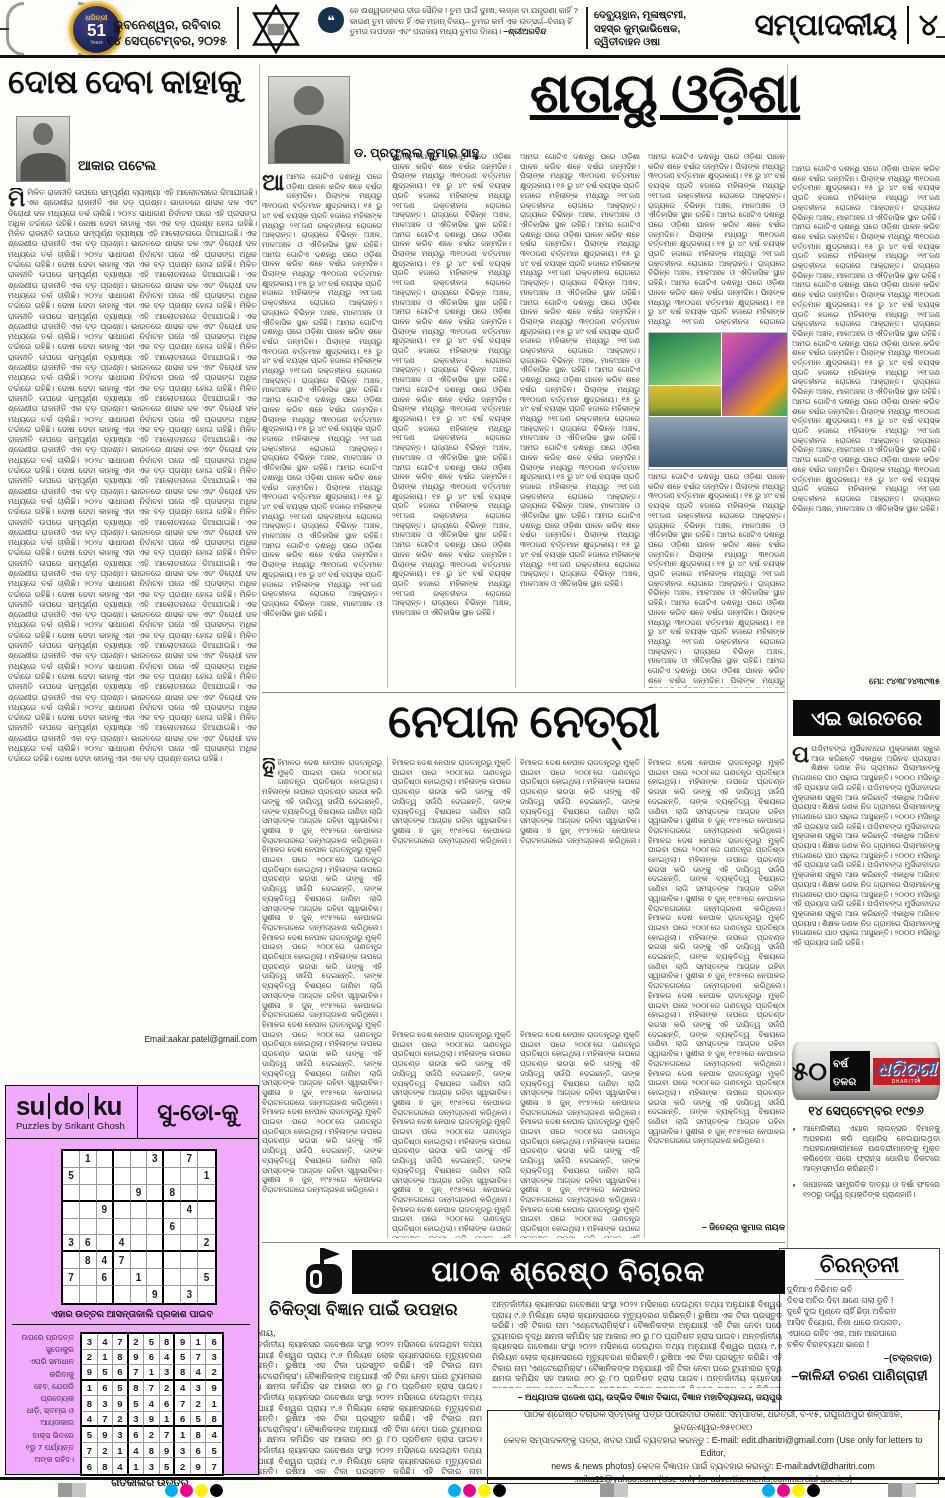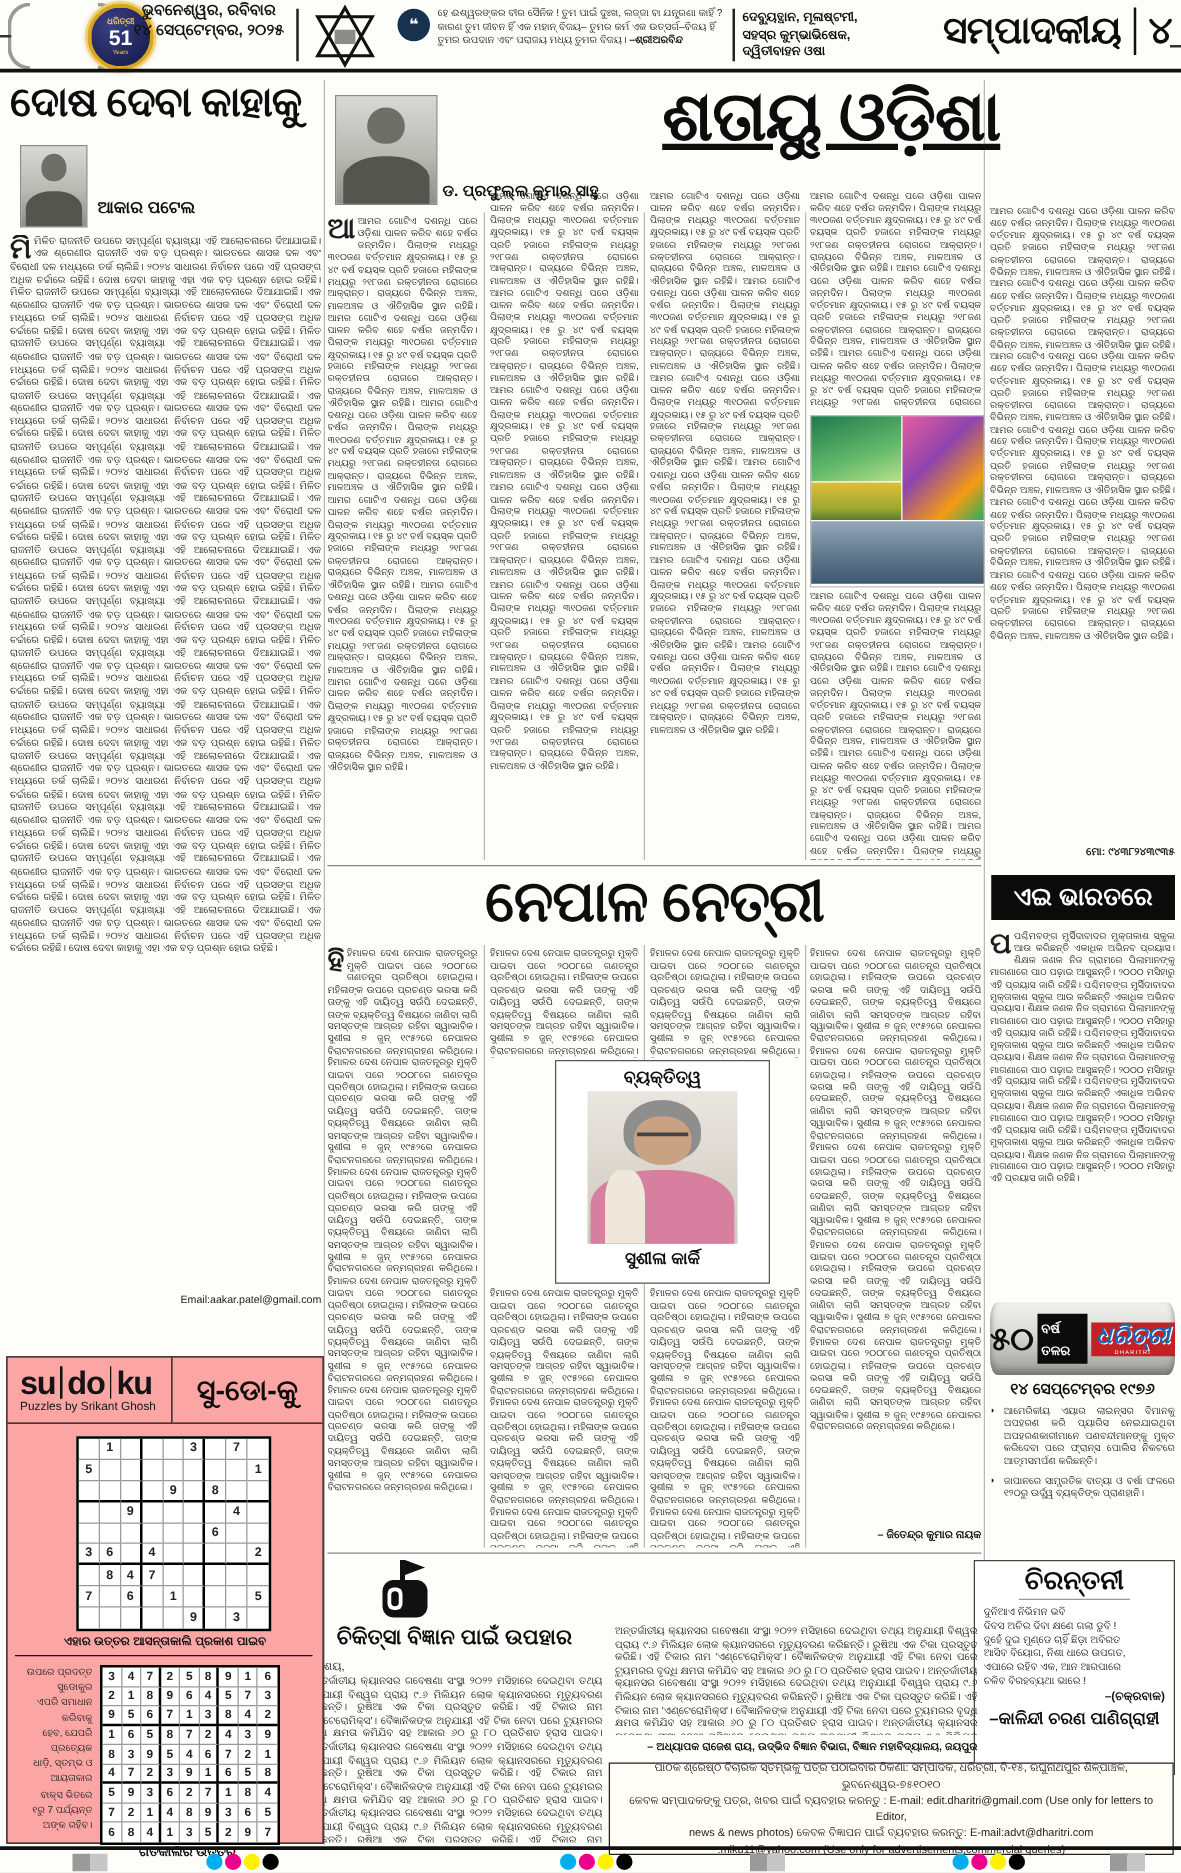--- a/index.html
+++ b/index.html
@@ -59,21 +59,21 @@
 <div class="page">
 
   <div class="abs" style="left:0;top:0;width:945px;height:57px;">
     <span class="badge-arc" style="left:6px;border-right:none;border-radius:24px 0 0 24px;"></span>
     <span class="badge-arc" style="left:78px;border-left:none;border-radius:0 24px 24px 0;"></span>
     <div class="badge-circle" style="left:27px;top:3px;">
       <div class="bn">ଧରିତ୍ରୀ</div>
       <div class="by">51</div>
       <div class="bl">Years</div>
     </div>
-    <div class="abs" style="left:104px;top:0;width:126px;text-align:center;font-weight:bold;font-size:12.5px;line-height:16px;">
+    <div class="abs" style="left:104px;top:17px;width:126px;text-align:center;font-weight:bold;font-size:12.5px;line-height:16px;">
       <div>ଭୁବନେଶ୍ୱର, ରବିବାର</div>
       <div>୧୪ ସେପ୍ଟେମ୍ବର, ୨୦୨୫</div>
     </div>
     <div class="abs" style="left:237px;top:7px;width:1.5px;height:42px;background:#222;"></div>
     <svg class="abs" style="left:248px;top:3px;" width="56" height="52" viewBox="0 0 50 50">
       <polygon points="25,3 46,40 4,40" fill="none" stroke="#111" stroke-width="2.4"></polygon>
       <polygon points="25,47 46,10 4,10" fill="none" stroke="#111" stroke-width="2.4"></polygon>
       <rect x="17" y="20" width="16" height="11" fill="#8d8d88"></rect>
     </svg>
     <div class="quote-ic abs" style="left:318px;top:7px;">❝</div>
@@ -154,31 +154,20 @@
     <span class="dropcap">ହି</span>
     <span>ହିମାଳର ଦେଶ ନେପାଳ ରାଜତନ୍ତ୍ରରୁ ମୁକ୍ତି ପାଇବା ପରେ ୨୦୦୮ରେ ଗଣତନ୍ତ୍ର ପ୍ରତିଷ୍ଠା ହୋଇଥିଲା। ମହିଳାଙ୍କ ଉପରେ ପ୍ରଚଣ୍ଡ ଭରସା କରି ତାଙ୍କୁ ଏହି ଦାୟିତ୍ୱ ସଉଁପି ଦେଇଛନ୍ତି, ତାଙ୍କ ବ୍ୟକ୍ତିତ୍ୱ ବିଷୟରେ ଜାଣିବା ଲାଗି ସମସ୍ତଙ୍କ ଆଗ୍ରହ ରହିବା ସ୍ୱାଭାବିକ। ସୁଶୀଳା ୭ ଜୁନ୍ ୧୯୫୨ରେ ନେପାଳର ବିରାଟନଗରରେ ଜନ୍ମଗ୍ରହଣ କରିଥିଲେ। ହିମାଳର ଦେଶ ନେପାଳ ରାଜତନ୍ତ୍ରରୁ ମୁକ୍ତି ପାଇବା ପରେ ୨୦୦୮ରେ ଗଣତନ୍ତ୍ର ପ୍ରତିଷ୍ଠା ହୋଇଥିଲା। ମହିଳାଙ୍କ ଉପରେ ପ୍ରଚଣ୍ଡ ଭରସା କରି ତାଙ୍କୁ ଏହି ଦାୟିତ୍ୱ ସଉଁପି ଦେଇଛନ୍ତି, ତାଙ୍କ ବ୍ୟକ୍ତିତ୍ୱ ବିଷୟରେ ଜାଣିବା ଲାଗି ସମସ୍ତଙ୍କ ଆଗ୍ରହ ରହିବା ସ୍ୱାଭାବିକ। ସୁଶୀଳା ୭ ଜୁନ୍ ୧୯୫୨ରେ ନେପାଳର ବିରାଟନଗରରେ ଜନ୍ମଗ୍ରହଣ କରିଥିଲେ। ହିମାଳର ଦେଶ ନେପାଳ ରାଜତନ୍ତ୍ରରୁ ମୁକ୍ତି ପାଇବା ପରେ ୨୦୦୮ରେ ଗଣତନ୍ତ୍ର ପ୍ରତିଷ୍ଠା ହୋଇଥିଲା। ମହିଳାଙ୍କ ଉପରେ ପ୍ରଚଣ୍ଡ ଭରସା କରି ତାଙ୍କୁ ଏହି ଦାୟିତ୍ୱ ସଉଁପି ଦେଇଛନ୍ତି, ତାଙ୍କ ବ୍ୟକ୍ତିତ୍ୱ ବିଷୟରେ ଜାଣିବା ଲାଗି ସମସ୍ତଙ୍କ ଆଗ୍ରହ ରହିବା ସ୍ୱାଭାବିକ। ସୁଶୀଳା ୭ ଜୁନ୍ ୧୯୫୨ରେ ନେପାଳର ବିରାଟନଗରରେ ଜନ୍ମଗ୍ରହଣ କରିଥିଲେ। ହିମାଳର ଦେଶ ନେପାଳ ରାଜତନ୍ତ୍ରରୁ ମୁକ୍ତି ପାଇବା ପରେ ୨୦୦୮ରେ ଗଣତନ୍ତ୍ର ପ୍ରତିଷ୍ଠା ହୋଇଥିଲା। ମହିଳାଙ୍କ ଉପରେ ପ୍ରଚଣ୍ଡ ଭରସା କରି ତାଙ୍କୁ ଏହି ଦାୟିତ୍ୱ ସଉଁପି ଦେଇଛନ୍ତି, ତାଙ୍କ ବ୍ୟକ୍ତିତ୍ୱ ବିଷୟରେ ଜାଣିବା ଲାଗି ସମସ୍ତଙ୍କ ଆଗ୍ରହ ରହିବା ସ୍ୱାଭାବିକ। ସୁଶୀଳା ୭ ଜୁନ୍ ୧୯୫୨ରେ ନେପାଳର ବିରାଟନଗରରେ ଜନ୍ମଗ୍ରହଣ କରିଥିଲେ। ହିମାଳର ଦେଶ ନେପାଳ ରାଜତନ୍ତ୍ରରୁ ମୁକ୍ତି ପାଇବା ପରେ ୨୦୦୮ରେ ଗଣତନ୍ତ୍ର ପ୍ରତିଷ୍ଠା ହୋଇଥିଲା। ମହିଳାଙ୍କ ଉପରେ ପ୍ରଚଣ୍ଡ ଭରସା କରି ତାଙ୍କୁ ଏହି ଦାୟିତ୍ୱ ସଉଁପି ଦେଇଛନ୍ତି, ତାଙ୍କ ବ୍ୟକ୍ତିତ୍ୱ ବିଷୟରେ ଜାଣିବା ଲାଗି ସମସ୍ତଙ୍କ ଆଗ୍ରହ ରହିବା ସ୍ୱାଭାବିକ। ସୁଶୀଳା ୭ ଜୁନ୍ ୧୯୫୨ରେ ନେପାଳର ବିରାଟନଗରରେ ଜନ୍ମଗ୍ରହଣ କରିଥିଲେ।</span>
   </div>
   <div class="abs body-col" style="left:392px;top:758px;width:119px;height:88px;">
     <span>ହିମାଳର ଦେଶ ନେପାଳ ରାଜତନ୍ତ୍ରରୁ ମୁକ୍ତି ପାଇବା ପରେ ୨୦୦୮ରେ ଗଣତନ୍ତ୍ର ପ୍ରତିଷ୍ଠା ହୋଇଥିଲା। ମହିଳାଙ୍କ ଉପରେ ପ୍ରଚଣ୍ଡ ଭରସା କରି ତାଙ୍କୁ ଏହି ଦାୟିତ୍ୱ ସଉଁପି ଦେଇଛନ୍ତି, ତାଙ୍କ ବ୍ୟକ୍ତିତ୍ୱ ବିଷୟରେ ଜାଣିବା ଲାଗି ସମସ୍ତଙ୍କ ଆଗ୍ରହ ରହିବା ସ୍ୱାଭାବିକ। ସୁଶୀଳା ୭ ଜୁନ୍ ୧୯୫୨ରେ ନେପାଳର ବିରାଟନଗରରେ ଜନ୍ମଗ୍ରହଣ କରିଥିଲେ। ହିମାଳର ଦେଶ ନେପାଳ ରାଜତନ୍ତ୍ରରୁ ମୁକ୍ତି ପାଇବା ପରେ ୨୦୦୮ରେ ଗଣତନ୍ତ୍ର ପ୍ରତିଷ୍ଠା ହୋଇଥିଲା। ମହିଳାଙ୍କ ଉପରେ ପ୍ରଚଣ୍ଡ ଭରସା କରି ତାଙ୍କୁ ଏହି ଦାୟିତ୍ୱ ସଉଁପି ଦେଇଛନ୍ତି, ତାଙ୍କ ବ୍ୟକ୍ତିତ୍ୱ ବିଷୟରେ ଜାଣିବା ଲାଗି ସମସ୍ତଙ୍କ ଆଗ୍ରହ ରହିବା ସ୍ୱାଭାବିକ। ସୁଶୀଳା ୭ ଜୁନ୍ ୧୯୫୨ରେ ନେପାଳର ବିରାଟନଗରରେ ଜନ୍ମଗ୍ରହଣ କରିଥିଲେ।</span>
   </div>
   <div class="abs body-col" style="left:520px;top:758px;width:120px;height:88px;">
     <span>ହିମାଳର ଦେଶ ନେପାଳ ରାଜତନ୍ତ୍ରରୁ ମୁକ୍ତି ପାଇବା ପରେ ୨୦୦୮ରେ ଗଣତନ୍ତ୍ର ପ୍ରତିଷ୍ଠା ହୋଇଥିଲା। ମହିଳାଙ୍କ ଉପରେ ପ୍ରଚଣ୍ଡ ଭରସା କରି ତାଙ୍କୁ ଏହି ଦାୟିତ୍ୱ ସଉଁପି ଦେଇଛନ୍ତି, ତାଙ୍କ ବ୍ୟକ୍ତିତ୍ୱ ବିଷୟରେ ଜାଣିବା ଲାଗି ସମସ୍ତଙ୍କ ଆଗ୍ରହ ରହିବା ସ୍ୱାଭାବିକ। ସୁଶୀଳା ୭ ଜୁନ୍ ୧୯୫୨ରେ ନେପାଳର ବିରାଟନଗରରେ ଜନ୍ମଗ୍ରହଣ କରିଥିଲେ। ହିମାଳର ଦେଶ ନେପାଳ ରାଜତନ୍ତ୍ରରୁ ମୁକ୍ତି ପାଇବା ପରେ ୨୦୦୮ରେ ଗଣତନ୍ତ୍ର ପ୍ରତିଷ୍ଠା ହୋଇଥିଲା। ମହିଳାଙ୍କ ଉପରେ ପ୍ରଚଣ୍ଡ ଭରସା କରି ତାଙ୍କୁ ଏହି ଦାୟିତ୍ୱ ସଉଁପି ଦେଇଛନ୍ତି, ତାଙ୍କ ବ୍ୟକ୍ତିତ୍ୱ ବିଷୟରେ ଜାଣିବା ଲାଗି ସମସ୍ତଙ୍କ ଆଗ୍ରହ ରହିବା ସ୍ୱାଭାବିକ। ସୁଶୀଳା ୭ ଜୁନ୍ ୧୯୫୨ରେ ନେପାଳର ବିରାଟନଗରରେ ଜନ୍ମଗ୍ରହଣ କରିଥିଲେ।</span>
   </div>
 
-  <div class="abs" style="left:444px;top:848px;width:170px;height:177px;border:1px solid #555;background:#fff;text-align:center;">
-    <div class="hl" style="font-size:14px;margin-top:4px;">ବ୍ୟକ୍ତିତ୍ୱ</div>
-    <div style="position:relative;width:120px;height:122px;margin:3px auto 0;background:linear-gradient(180deg,#e9e6e0,#cfc8bd);overflow:hidden;">
-      <span style="position:absolute;left:50%;top:6%;transform:translateX(-50%);width:52%;height:40%;border-radius:50% 50% 42% 42%;background:#8e8e8c;"></span>
-      <span style="position:absolute;left:50%;top:16%;transform:translateX(-50%);width:38%;height:32%;border-radius:46%;background:#c9a284;"></span>
-      <span style="position:absolute;left:50%;top:27%;transform:translateX(-50%);width:34%;height:3px;background:#444;"></span>
-      <span style="position:absolute;left:50%;bottom:-4%;transform:translateX(-50%);width:96%;height:52%;border-radius:44% 44% 0 0;background:#d77f9f;"></span>
-      <span style="position:absolute;left:12%;bottom:0;width:26%;height:48%;border-radius:40% 40% 0 0;background:#efe7da;"></span>
-    </div>
-    <div class="hl" style="font-size:13.5px;margin-top:4px;">ସୁଶୀଳା କାର୍କି</div>
-  </div>
 
   <div class="abs body-col" style="left:392px;top:1030px;width:119px;height:208px;">
     <span>ହିମାଳର ଦେଶ ନେପାଳ ରାଜତନ୍ତ୍ରରୁ ମୁକ୍ତି ପାଇବା ପରେ ୨୦୦୮ରେ ଗଣତନ୍ତ୍ର ପ୍ରତିଷ୍ଠା ହୋଇଥିଲା। ମହିଳାଙ୍କ ଉପରେ ପ୍ରଚଣ୍ଡ ଭରସା କରି ତାଙ୍କୁ ଏହି ଦାୟିତ୍ୱ ସଉଁପି ଦେଇଛନ୍ତି, ତାଙ୍କ ବ୍ୟକ୍ତିତ୍ୱ ବିଷୟରେ ଜାଣିବା ଲାଗି ସମସ୍ତଙ୍କ ଆଗ୍ରହ ରହିବା ସ୍ୱାଭାବିକ। ସୁଶୀଳା ୭ ଜୁନ୍ ୧୯୫୨ରେ ନେପାଳର ବିରାଟନଗରରେ ଜନ୍ମଗ୍ରହଣ କରିଥିଲେ। ହିମାଳର ଦେଶ ନେପାଳ ରାଜତନ୍ତ୍ରରୁ ମୁକ୍ତି ପାଇବା ପରେ ୨୦୦୮ରେ ଗଣତନ୍ତ୍ର ପ୍ରତିଷ୍ଠା ହୋଇଥିଲା। ମହିଳାଙ୍କ ଉପରେ ପ୍ରଚଣ୍ଡ ଭରସା କରି ତାଙ୍କୁ ଏହି ଦାୟିତ୍ୱ ସଉଁପି ଦେଇଛନ୍ତି, ତାଙ୍କ ବ୍ୟକ୍ତିତ୍ୱ ବିଷୟରେ ଜାଣିବା ଲାଗି ସମସ୍ତଙ୍କ ଆଗ୍ରହ ରହିବା ସ୍ୱାଭାବିକ। ସୁଶୀଳା ୭ ଜୁନ୍ ୧୯୫୨ରେ ନେପାଳର ବିରାଟନଗରରେ ଜନ୍ମଗ୍ରହଣ କରିଥିଲେ। ହିମାଳର ଦେଶ ନେପାଳ ରାଜତନ୍ତ୍ରରୁ ମୁକ୍ତି ପାଇବା ପରେ ୨୦୦୮ରେ ଗଣତନ୍ତ୍ର ପ୍ରତିଷ୍ଠା ହୋଇଥିଲା। ମହିଳାଙ୍କ ଉପରେ ପ୍ରଚଣ୍ଡ ଭରସା କରି ତାଙ୍କୁ ଏହି ଦାୟିତ୍ୱ ସଉଁପି ଦେଇଛନ୍ତି, ତାଙ୍କ ବ୍ୟକ୍ତିତ୍ୱ ବିଷୟରେ ଜାଣିବା ଲାଗି ସମସ୍ତଙ୍କ ଆଗ୍ରହ ରହିବା ସ୍ୱାଭାବିକ। ସୁଶୀଳା ୭ ଜୁନ୍ ୧୯୫୨ରେ ନେପାଳର ବିରାଟନଗରରେ ଜନ୍ମଗ୍ରହଣ କରିଥିଲେ।</span>
   </div>
   <div class="abs body-col" style="left:520px;top:1030px;width:120px;height:208px;">
     <span>ହିମାଳର ଦେଶ ନେପାଳ ରାଜତନ୍ତ୍ରରୁ ମୁକ୍ତି ପାଇବା ପରେ ୨୦୦୮ରେ ଗଣତନ୍ତ୍ର ପ୍ରତିଷ୍ଠା ହୋଇଥିଲା। ମହିଳାଙ୍କ ଉପରେ ପ୍ରଚଣ୍ଡ ଭରସା କରି ତାଙ୍କୁ ଏହି ଦାୟିତ୍ୱ ସଉଁପି ଦେଇଛନ୍ତି, ତାଙ୍କ ବ୍ୟକ୍ତିତ୍ୱ ବିଷୟରେ ଜାଣିବା ଲାଗି ସମସ୍ତଙ୍କ ଆଗ୍ରହ ରହିବା ସ୍ୱାଭାବିକ। ସୁଶୀଳା ୭ ଜୁନ୍ ୧୯୫୨ରେ ନେପାଳର ବିରାଟନଗରରେ ଜନ୍ମଗ୍ରହଣ କରିଥିଲେ। ହିମାଳର ଦେଶ ନେପାଳ ରାଜତନ୍ତ୍ରରୁ ମୁକ୍ତି ପାଇବା ପରେ ୨୦୦୮ରେ ଗଣତନ୍ତ୍ର ପ୍ରତିଷ୍ଠା ହୋଇଥିଲା। ମହିଳାଙ୍କ ଉପରେ ପ୍ରଚଣ୍ଡ ଭରସା କରି ତାଙ୍କୁ ଏହି ଦାୟିତ୍ୱ ସଉଁପି ଦେଇଛନ୍ତି, ତାଙ୍କ ବ୍ୟକ୍ତିତ୍ୱ ବିଷୟରେ ଜାଣିବା ଲାଗି ସମସ୍ତଙ୍କ ଆଗ୍ରହ ରହିବା ସ୍ୱାଭାବିକ। ସୁଶୀଳା ୭ ଜୁନ୍ ୧୯୫୨ରେ ନେପାଳର ବିରାଟନଗରରେ ଜନ୍ମଗ୍ରହଣ କରିଥିଲେ। ହିମାଳର ଦେଶ ନେପାଳ ରାଜତନ୍ତ୍ରରୁ ମୁକ୍ତି ପାଇବା ପରେ ୨୦୦୮ରେ ଗଣତନ୍ତ୍ର ପ୍ରତିଷ୍ଠା ହୋଇଥିଲା। ମହିଳାଙ୍କ ଉପରେ ପ୍ରଚଣ୍ଡ ଭରସା କରି ତାଙ୍କୁ ଏହି ଦାୟିତ୍ୱ ସଉଁପି ଦେଇଛନ୍ତି, ତାଙ୍କ ବ୍ୟକ୍ତିତ୍ୱ ବିଷୟରେ ଜାଣିବା ଲାଗି ସମସ୍ତଙ୍କ ଆଗ୍ରହ ରହିବା ସ୍ୱାଭାବିକ। ସୁଶୀଳା ୭ ଜୁନ୍ ୧୯୫୨ରେ ନେପାଳର ବିରାଟନଗରରେ ଜନ୍ମଗ୍ରହଣ କରିଥିଲେ।</span>
   </div>
   <div class="abs body-col" style="left:648px;top:758px;width:137px;height:458px;">
     <span>ହିମାଳର ଦେଶ ନେପାଳ ରାଜତନ୍ତ୍ରରୁ ମୁକ୍ତି ପାଇବା ପରେ ୨୦୦୮ରେ ଗଣତନ୍ତ୍ର ପ୍ରତିଷ୍ଠା ହୋଇଥିଲା। ମହିଳାଙ୍କ ଉପରେ ପ୍ରଚଣ୍ଡ ଭରସା କରି ତାଙ୍କୁ ଏହି ଦାୟିତ୍ୱ ସଉଁପି ଦେଇଛନ୍ତି, ତାଙ୍କ ବ୍ୟକ୍ତିତ୍ୱ ବିଷୟରେ ଜାଣିବା ଲାଗି ସମସ୍ତଙ୍କ ଆଗ୍ରହ ରହିବା ସ୍ୱାଭାବିକ। ସୁଶୀଳା ୭ ଜୁନ୍ ୧୯୫୨ରେ ନେପାଳର ବିରାଟନଗରରେ ଜନ୍ମଗ୍ରହଣ କରିଥିଲେ। ହିମାଳର ଦେଶ ନେପାଳ ରାଜତନ୍ତ୍ରରୁ ମୁକ୍ତି ପାଇବା ପରେ ୨୦୦୮ରେ ଗଣତନ୍ତ୍ର ପ୍ରତିଷ୍ଠା ହୋଇଥିଲା। ମହିଳାଙ୍କ ଉପରେ ପ୍ରଚଣ୍ଡ ଭରସା କରି ତାଙ୍କୁ ଏହି ଦାୟିତ୍ୱ ସଉଁପି ଦେଇଛନ୍ତି, ତାଙ୍କ ବ୍ୟକ୍ତିତ୍ୱ ବିଷୟରେ ଜାଣିବା ଲାଗି ସମସ୍ତଙ୍କ ଆଗ୍ରହ ରହିବା ସ୍ୱାଭାବିକ। ସୁଶୀଳା ୭ ଜୁନ୍ ୧୯୫୨ରେ ନେପାଳର ବିରାଟନଗରରେ ଜନ୍ମଗ୍ରହଣ କରିଥିଲେ। ହିମାଳର ଦେଶ ନେପାଳ ରାଜତନ୍ତ୍ରରୁ ମୁକ୍ତି ପାଇବା ପରେ ୨୦୦୮ରେ ଗଣତନ୍ତ୍ର ପ୍ରତିଷ୍ଠା ହୋଇଥିଲା। ମହିଳାଙ୍କ ଉପରେ ପ୍ରଚଣ୍ଡ ଭରସା କରି ତାଙ୍କୁ ଏହି ଦାୟିତ୍ୱ ସଉଁପି ଦେଇଛନ୍ତି, ତାଙ୍କ ବ୍ୟକ୍ତିତ୍ୱ ବିଷୟରେ ଜାଣିବା ଲାଗି ସମସ୍ତଙ୍କ ଆଗ୍ରହ ରହିବା ସ୍ୱାଭାବିକ। ସୁଶୀଳା ୭ ଜୁନ୍ ୧୯୫୨ରେ ନେପାଳର ବିରାଟନଗରରେ ଜନ୍ମଗ୍ରହଣ କରିଥିଲେ। ହିମାଳର ଦେଶ ନେପାଳ ରାଜତନ୍ତ୍ରରୁ ମୁକ୍ତି ପାଇବା ପରେ ୨୦୦୮ରେ ଗଣତନ୍ତ୍ର ପ୍ରତିଷ୍ଠା ହୋଇଥିଲା। ମହିଳାଙ୍କ ଉପରେ ପ୍ରଚଣ୍ଡ ଭରସା କରି ତାଙ୍କୁ ଏହି ଦାୟିତ୍ୱ ସଉଁପି ଦେଇଛନ୍ତି, ତାଙ୍କ ବ୍ୟକ୍ତିତ୍ୱ ବିଷୟରେ ଜାଣିବା ଲାଗି ସମସ୍ତଙ୍କ ଆଗ୍ରହ ରହିବା ସ୍ୱାଭାବିକ। ସୁଶୀଳା ୭ ଜୁନ୍ ୧୯୫୨ରେ ନେପାଳର ବିରାଟନଗରରେ ଜନ୍ମଗ୍ରହଣ କରିଥିଲେ। ହିମାଳର ଦେଶ ନେପାଳ ରାଜତନ୍ତ୍ରରୁ ମୁକ୍ତି ପାଇବା ପରେ ୨୦୦୮ରେ ଗଣତନ୍ତ୍ର ପ୍ରତିଷ୍ଠା ହୋଇଥିଲା। ମହିଳାଙ୍କ ଉପରେ ପ୍ରଚଣ୍ଡ ଭରସା କରି ତାଙ୍କୁ ଏହି ଦାୟିତ୍ୱ ସଉଁପି ଦେଇଛନ୍ତି, ତାଙ୍କ ବ୍ୟକ୍ତିତ୍ୱ ବିଷୟରେ ଜାଣିବା ଲାଗି ସମସ୍ତଙ୍କ ଆଗ୍ରହ ରହିବା ସ୍ୱାଭାବିକ। ସୁଶୀଳା ୭ ଜୁନ୍ ୧୯୫୨ରେ ନେପାଳର ବିରାଟନଗରରେ ଜନ୍ମଗ୍ରହଣ କରିଥିଲେ।</span>
   </div>
@@ -224,39 +213,42 @@
     <div class="hl" style="text-align:center;font-size:13.5px;margin-top:4px;">–କାଳିନ୍ଦୀ ଚରଣ ପାଣିଗ୍ରାହୀ</div>
   </div>
 
   <svg class="abs" style="left:300px;top:1246px;" width="48" height="54" viewBox="0 0 48 54">
     <rect x="20" y="2" width="4" height="22" fill="#111"></rect>
     <polygon points="24,2 40,8 24,14" fill="#111"></polygon>
     <rect x="6" y="18" width="36" height="30" rx="9" fill="#111"></rect>
     <rect x="10" y="24" width="12" height="18" rx="5" fill="#fff"></rect>
     <rect x="13" y="27" width="6" height="12" rx="3" fill="#111"></rect>
   </svg>
+  <div class="blackbox abs" style="left:352px;top:1250px;width:433px;height:44px;">
+    <span class="hl" style="color:#fff;font-size:28px;font-weight:900;letter-spacing:1px;">ପାଠକ ଶ୍ରେଷ୍ଠ ବିଚାରକ</span>
+  </div>
 
   <div class="abs hl" style="left:245px;top:1300px;width:237px;text-align:center;font-size:17px;">ଚିକିତ୍ସା ବିଜ୍ଞାନ ପାଇଁ ଉପହାର</div>
   <div class="abs" style="left:245px;top:1328px;font-size:9px;color:#222;">ମହାଶୟ,</div>
   <div class="abs body-col" style="left:245px;top:1340px;width:237px;height:134px;font-size:8.2px;line-height:10.6px;">
     <span>ଅନ୍ତର୍ଜାତୀୟ କ୍ୟାନସର ଗବେଷଣା ସଂସ୍ଥା ୨୦୨୨ ମସିହାରେ ଦେଇଥିବା ତଥ୍ୟ ଅନୁଯାୟୀ ବିଶ୍ୱର ପ୍ରାୟ ୯.୬ ମିଲିୟନ ଲୋକ କ୍ୟାନସରରେ ମୃତ୍ୟୁବରଣ କରିଛନ୍ତି। ରୁଷିଆ ଏକ ଟିକା ପ୍ରସ୍ତୁତ କରିଛି। ଏହି ଟିକାର ନାମ 'ଏଣ୍ଟେରୋମିକ୍ସ'। ବୈଜ୍ଞାନିକଙ୍କ ଅନୁଯାୟୀ ଏହି ଟିକା ନେବା ପରେ ଟ୍ୟୁମରର ବୃଦ୍ଧି କ୍ଷମତା କମିଯିବ ସହ ଆକାର ୬୦ ରୁ ୮୦ ପ୍ରତିଶତ ହ୍ରାସ ପାଇବ। ଅନ୍ତର୍ଜାତୀୟ କ୍ୟାନସର ଗବେଷଣା ସଂସ୍ଥା ୨୦୨୨ ମସିହାରେ ଦେଇଥିବା ତଥ୍ୟ ଅନୁଯାୟୀ ବିଶ୍ୱର ପ୍ରାୟ ୯.୬ ମିଲିୟନ ଲୋକ କ୍ୟାନସରରେ ମୃତ୍ୟୁବରଣ କରିଛନ୍ତି। ରୁଷିଆ ଏକ ଟିକା ପ୍ରସ୍ତୁତ କରିଛି। ଏହି ଟିକାର ନାମ 'ଏଣ୍ଟେରୋମିକ୍ସ'। ବୈଜ୍ଞାନିକଙ୍କ ଅନୁଯାୟୀ ଏହି ଟିକା ନେବା ପରେ ଟ୍ୟୁମରର ବୃଦ୍ଧି କ୍ଷମତା କମିଯିବ ସହ ଆକାର ୬୦ ରୁ ୮୦ ପ୍ରତିଶତ ହ୍ରାସ ପାଇବ। ଅନ୍ତର୍ଜାତୀୟ କ୍ୟାନସର ଗବେଷଣା ସଂସ୍ଥା ୨୦୨୨ ମସିହାରେ ଦେଇଥିବା ତଥ୍ୟ ଅନୁଯାୟୀ ବିଶ୍ୱର ପ୍ରାୟ ୯.୬ ମିଲିୟନ ଲୋକ କ୍ୟାନସରରେ ମୃତ୍ୟୁବରଣ କରିଛନ୍ତି। ରୁଷିଆ ଏକ ଟିକା ପ୍ରସ୍ତୁତ କରିଛି। ଏହି ଟିକାର ନାମ 'ଏଣ୍ଟେରୋମିକ୍ସ'। ବୈଜ୍ଞାନିକଙ୍କ ଅନୁଯାୟୀ ଏହି ଟିକା ନେବା ପରେ ଟ୍ୟୁମରର ବୃଦ୍ଧି କ୍ଷମତା କମିଯିବ ସହ ଆକାର ୬୦ ରୁ ୮୦ ପ୍ରତିଶତ ହ୍ରାସ ପାଇବ।</span>
   </div>
   <div class="abs body-col" style="left:492px;top:1300px;width:290px;height:88px;font-size:8.2px;line-height:10.6px;">
     <span>ଅନ୍ତର୍ଜାତୀୟ କ୍ୟାନସର ଗବେଷଣା ସଂସ୍ଥା ୨୦୨୨ ମସିହାରେ ଦେଇଥିବା ତଥ୍ୟ ଅନୁଯାୟୀ ବିଶ୍ୱର ପ୍ରାୟ ୯.୬ ମିଲିୟନ ଲୋକ କ୍ୟାନସରରେ ମୃତ୍ୟୁବରଣ କରିଛନ୍ତି। ରୁଷିଆ ଏକ ଟିକା ପ୍ରସ୍ତୁତ କରିଛି। ଏହି ଟିକାର ନାମ 'ଏଣ୍ଟେରୋମିକ୍ସ'। ବୈଜ୍ଞାନିକଙ୍କ ଅନୁଯାୟୀ ଏହି ଟିକା ନେବା ପରେ ଟ୍ୟୁମରର ବୃଦ୍ଧି କ୍ଷମତା କମିଯିବ ସହ ଆକାର ୬୦ ରୁ ୮୦ ପ୍ରତିଶତ ହ୍ରାସ ପାଇବ। ଅନ୍ତର୍ଜାତୀୟ କ୍ୟାନସର ଗବେଷଣା ସଂସ୍ଥା ୨୦୨୨ ମସିହାରେ ଦେଇଥିବା ତଥ୍ୟ ଅନୁଯାୟୀ ବିଶ୍ୱର ପ୍ରାୟ ୯.୬ ମିଲିୟନ ଲୋକ କ୍ୟାନସରରେ ମୃତ୍ୟୁବରଣ କରିଛନ୍ତି। ରୁଷିଆ ଏକ ଟିକା ପ୍ରସ୍ତୁତ କରିଛି। ଏହି ଟିକାର ନାମ 'ଏଣ୍ଟେରୋମିକ୍ସ'। ବୈଜ୍ଞାନିକଙ୍କ ଅନୁଯାୟୀ ଏହି ଟିକା ନେବା ପରେ ଟ୍ୟୁମରର ବୃଦ୍ଧି କ୍ଷମତା କମିଯିବ ସହ ଆକାର ୬୦ ରୁ ୮୦ ପ୍ରତିଶତ ହ୍ରାସ ପାଇବ। ଅନ୍ତର୍ଜାତୀୟ କ୍ୟାନସର ଗବେଷଣା ସଂସ୍ଥା ୨୦୨୨ ମସିହାରେ ଦେଇଥିବା ତଥ୍ୟ ଅନୁଯାୟୀ ବିଶ୍ୱର ପ୍ରାୟ ୯.୬ ମିଲିୟନ ଲୋକ କ୍ୟାନସରରେ ମୃତ୍ୟୁବରଣ କରିଛନ୍ତି। ରୁଷିଆ ଏକ ଟିକା ପ୍ରସ୍ତୁତ କରିଛି। ଏହି ଟିକାର ନାମ 'ଏଣ୍ଟେରୋମିକ୍ସ'। ବୈଜ୍ଞାନିକଙ୍କ ଅନୁଯାୟୀ ଏହି ଟିକା ନେବା ପରେ ଟ୍ୟୁମରର ବୃଦ୍ଧି କ୍ଷମତା କମିଯିବ ସହ ଆକାର ୬୦ ରୁ ୮୦ ପ୍ରତିଶତ ହ୍ରାସ ପାଇବ।</span>
   </div>
   <div class="abs hl" style="left:492px;top:1392px;width:290px;text-align:right;font-size:8.6px;">– ଅଧ୍ୟାପକ ରାଜେଶ ରାୟ, ଉଦ୍ଭିଦ ବିଜ୍ଞାନ ବିଭାଗ, ବିଜ୍ଞାନ ମହାବିଦ୍ୟାଳୟ, ଜୟପୁର</div>
 
   <div class="abs" style="left:487px;top:1410px;width:452px;height:74px;border:1.5px solid #222;background:#fffdf6;display:flex;flex-direction:column;align-items:center;justify-content:center;text-align:center;padding:2px 6px;box-sizing:border-box;">
     <div style="font-size:8.8px;line-height:13px;color:#1c1c1c;text-align:center;">ପାଠକ ଶ୍ରେଷ୍ଠ ବିଚାରକ ସ୍ତମ୍ଭକୁ ପତ୍ର ପଠାଇବାର ଠିକଣା: ସମ୍ପାଦକ, ଧରିତ୍ରୀ, ବି-୧୫, ରଘୁନାଥପୁର ଶିଳ୍ପାଞ୍ଚଳ, ଭୁବନେଶ୍ୱର-୭୫୧୦୧୦</div>
     <div style="font-size:8.8px;line-height:13px;color:#1c1c1c;">କେବଳ ସମ୍ପାଦକଙ୍କୁ ପତ୍ର, ଖବର ପାଇଁ ବ୍ୟବହାର କରନ୍ତୁ : E-mail: edit.dharitri@gmail.com (Use only for letters to Editor,</div>
     <div style="font-size:8.8px;line-height:13px;color:#1c1c1c;">news &amp; news photos) କେବଳ ବିଜ୍ଞାପନ ପାଇଁ ବ୍ୟବହାର କରନ୍ତୁ: E-mail:advt@dharitri.com</div>
     <div style="font-size:8.8px;line-height:13px;color:#1c1c1c;">:miku11@yahoo.com (Use only for advertisements,commercial queries)</div>
   </div>
 
-  <div class="abs" style="left:5px;top:1085px;width:252px;height:388px;border:1.5px solid #111;background:#fca5a5;">
+  <div class="abs" style="left:5px;top:1085px;width:252px;height:388px;border:1.5px solid #111;background:#f0abfc;">
     <div style="height:52px;border-bottom:1.5px solid #111;display:flex;align-items:center;">
       <div style="padding-left:10px;">
         <div style="display:flex;align-items:center;font-weight:900;font-size:26px;line-height:24px;letter-spacing:-1px;">
           <span>su</span>
           <span style="width:1.5px;height:26px;background:#111;margin:0 4px;"></span>
           <span>do</span>
           <span style="width:1.5px;height:26px;background:#111;margin:0 4px;"></span>
           <span>ku</span>
         </div>
         <div style="font-size:9.5px;margin-top:1px;">Puzzles by Srikant Ghosh</div>

